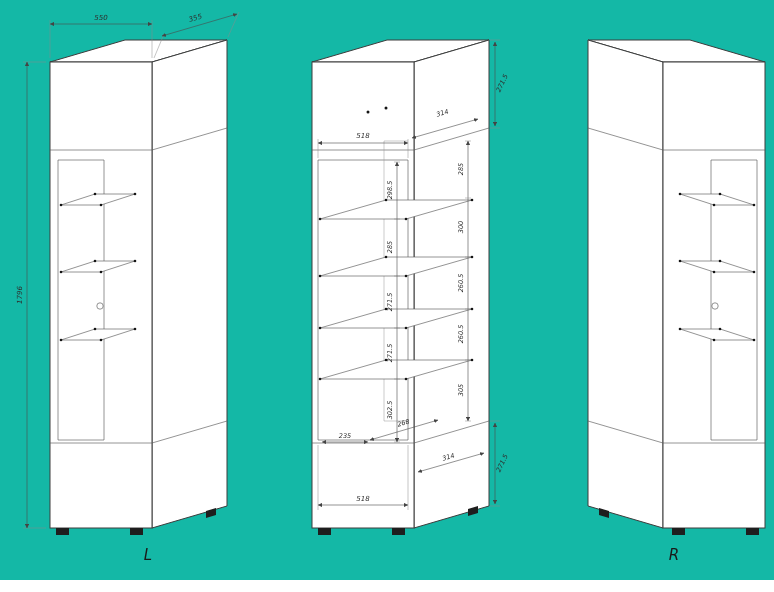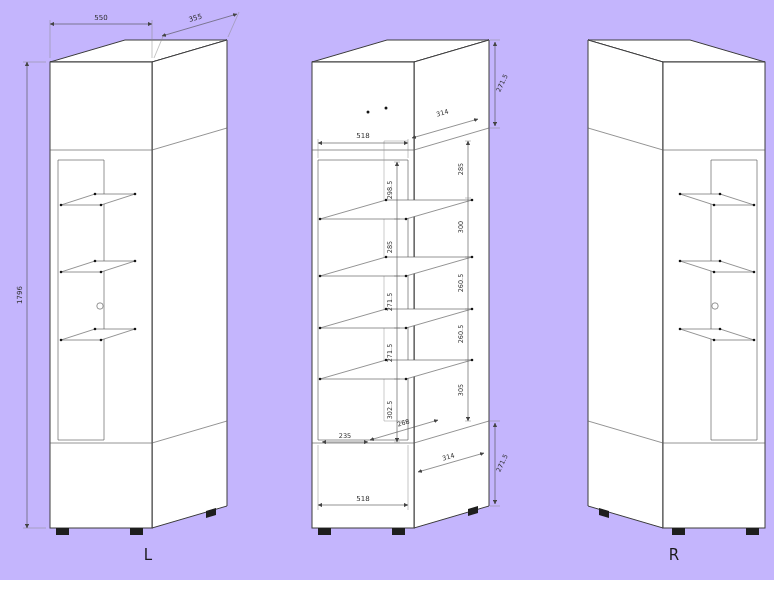--- a/index.html
+++ b/index.html
@@ -1,16 +1,16 @@
 <!DOCTYPE html>
 <html><head>
 <meta charset="utf-8">
 <style>
   html,body{margin:0;padding:0;background:#fff;}
-  .canvas{position:relative;width:774px;height:580px;background:#c4b5fd;overflow:hidden;}
+  .canvas{position:relative;width:774px;height:580px;background:#14b8a6;overflow:hidden;font-style:italic;}
   svg{position:absolute;left:0;top:0;}
   .face   {stroke:#3c3c3c;stroke-width:1;fill:#ffffff;}
   .inner  {stroke:#5a5a5a;stroke-width:.65;fill:none;}
   .light  {stroke:#979797;stroke-width:.5;fill:none;}
   .shelf  {stroke:#5a5a5a;stroke-width:.65;fill:#ffffff;}
   .dimln  {stroke:#4a4a4a;stroke-width:.6;fill:none;}
   .extln  {stroke:#8a8a8a;stroke-width:.5;fill:none;}
   .pin    {fill:#141414;stroke:none;}
   .foot   {fill:#1e1e1e;stroke:none;}
   .dim    {font-family:"DejaVu Sans",sans-serif;font-size:7px;fill:#2e2e2e;}

